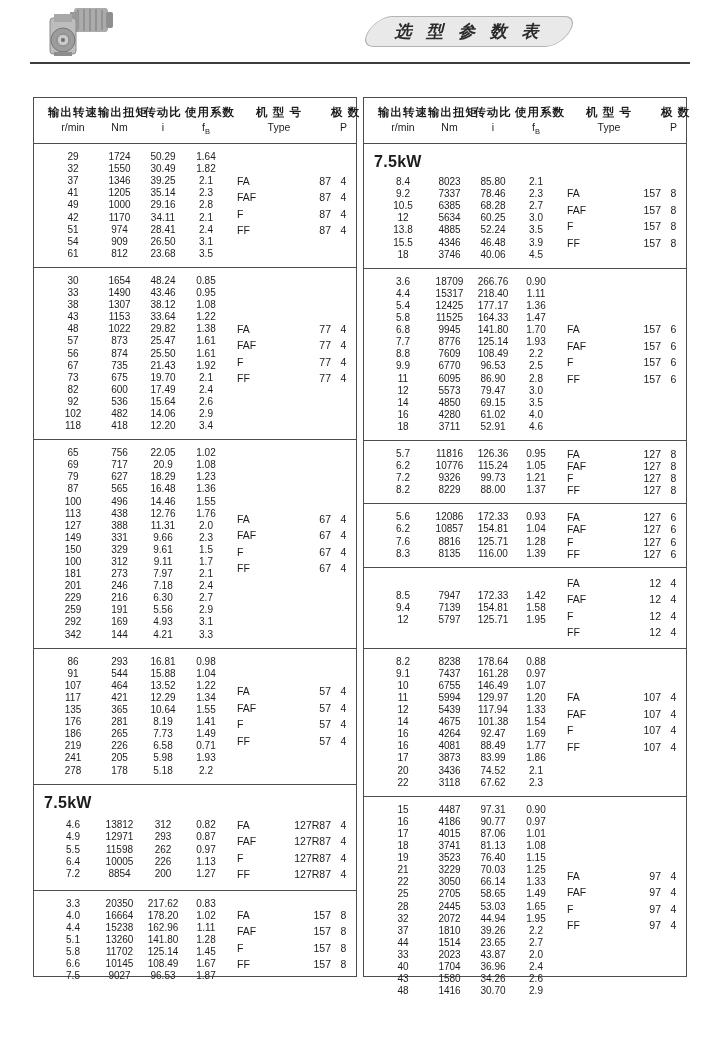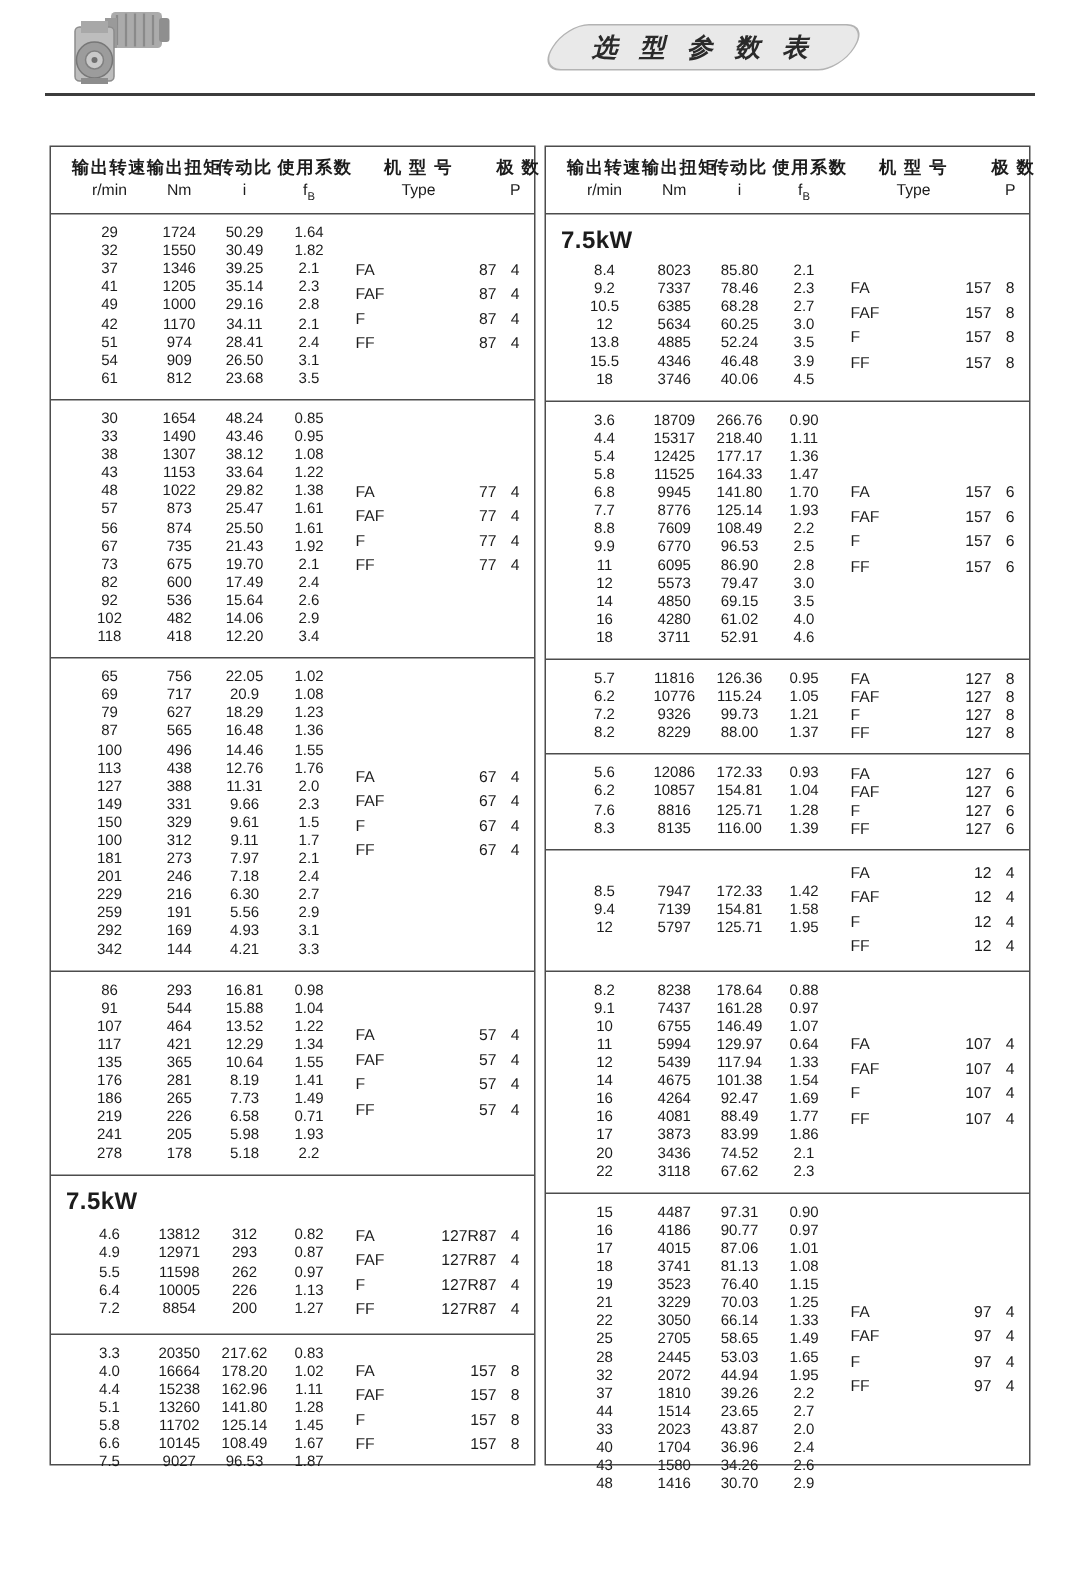--- a/index.html
+++ b/index.html
@@ -1010,21 +1010,21 @@
             <div class="row">
               <span class="c">10</span>
               <span class="c">6755</span>
               <span class="c">146.49</span>
               <span class="c">1.07</span>
             </div>
             <div class="row">
               <span class="c">11</span>
               <span class="c">5994</span>
               <span class="c">129.97</span>
-              <span class="c">0.64</span>
+              <span class="c">1.20</span>
             </div>
             <div class="row">
               <span class="c">12</span>
               <span class="c">5439</span>
               <span class="c">117.94</span>
               <span class="c">1.33</span>
             </div>
             <div class="row">
               <span class="c">14</span>
               <span class="c">4675</span>

